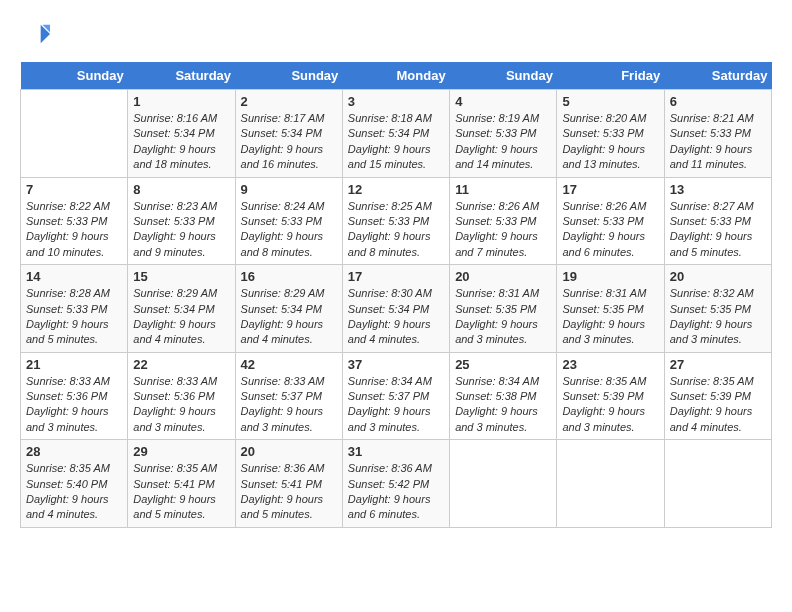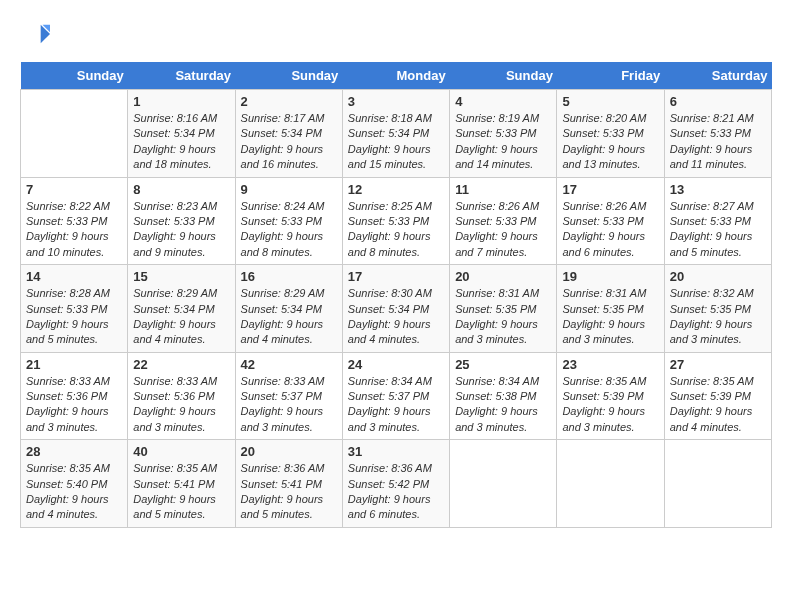--- a/index.html
+++ b/index.html
@@ -221,21 +221,21 @@
         </td>
         <td>
           <span class="day-number">22</span>
           <div class="day-info">Sunrise: 8:33 AM<br>Sunset: 5:36 PM<br>Daylight: 9 hours<br>and 3 minutes.</div>
         </td>
         <td>
           <span class="day-number">42</span>
           <div class="day-info">Sunrise: 8:33 AM<br>Sunset: 5:37 PM<br>Daylight: 9 hours<br>and 3 minutes.</div>
         </td>
         <td>
-          <span class="day-number">24</span>
+          <span class="day-number">37</span>
           <div class="day-info">Sunrise: 8:34 AM<br>Sunset: 5:37 PM<br>Daylight: 9 hours<br>and 3 minutes.</div>
         </td>
         <td>
           <span class="day-number">25</span>
           <div class="day-info">Sunrise: 8:34 AM<br>Sunset: 5:38 PM<br>Daylight: 9 hours<br>and 3 minutes.</div>
         </td>
         <td>
           <span class="day-number">23</span>
           <div class="day-info">Sunrise: 8:35 AM<br>Sunset: 5:39 PM<br>Daylight: 9 hours<br>and 3 minutes.</div>
         </td>
@@ -243,21 +243,21 @@
           <span class="day-number">27</span>
           <div class="day-info">Sunrise: 8:35 AM<br>Sunset: 5:39 PM<br>Daylight: 9 hours<br>and 4 minutes.</div>
         </td>
       </tr>
       <tr>
         <td>
           <span class="day-number">28</span>
           <div class="day-info">Sunrise: 8:35 AM<br>Sunset: 5:40 PM<br>Daylight: 9 hours<br>and 4 minutes.</div>
         </td>
         <td>
-          <span class="day-number">40</span>
+          <span class="day-number">29</span>
           <div class="day-info">Sunrise: 8:35 AM<br>Sunset: 5:41 PM<br>Daylight: 9 hours<br>and 5 minutes.</div>
         </td>
         <td>
           <span class="day-number">20</span>
           <div class="day-info">Sunrise: 8:36 AM<br>Sunset: 5:41 PM<br>Daylight: 9 hours<br>and 5 minutes.</div>
         </td>
         <td>
           <span class="day-number">31</span>
           <div class="day-info">Sunrise: 8:36 AM<br>Sunset: 5:42 PM<br>Daylight: 9 hours<br>and 6 minutes.</div>
         </td>

